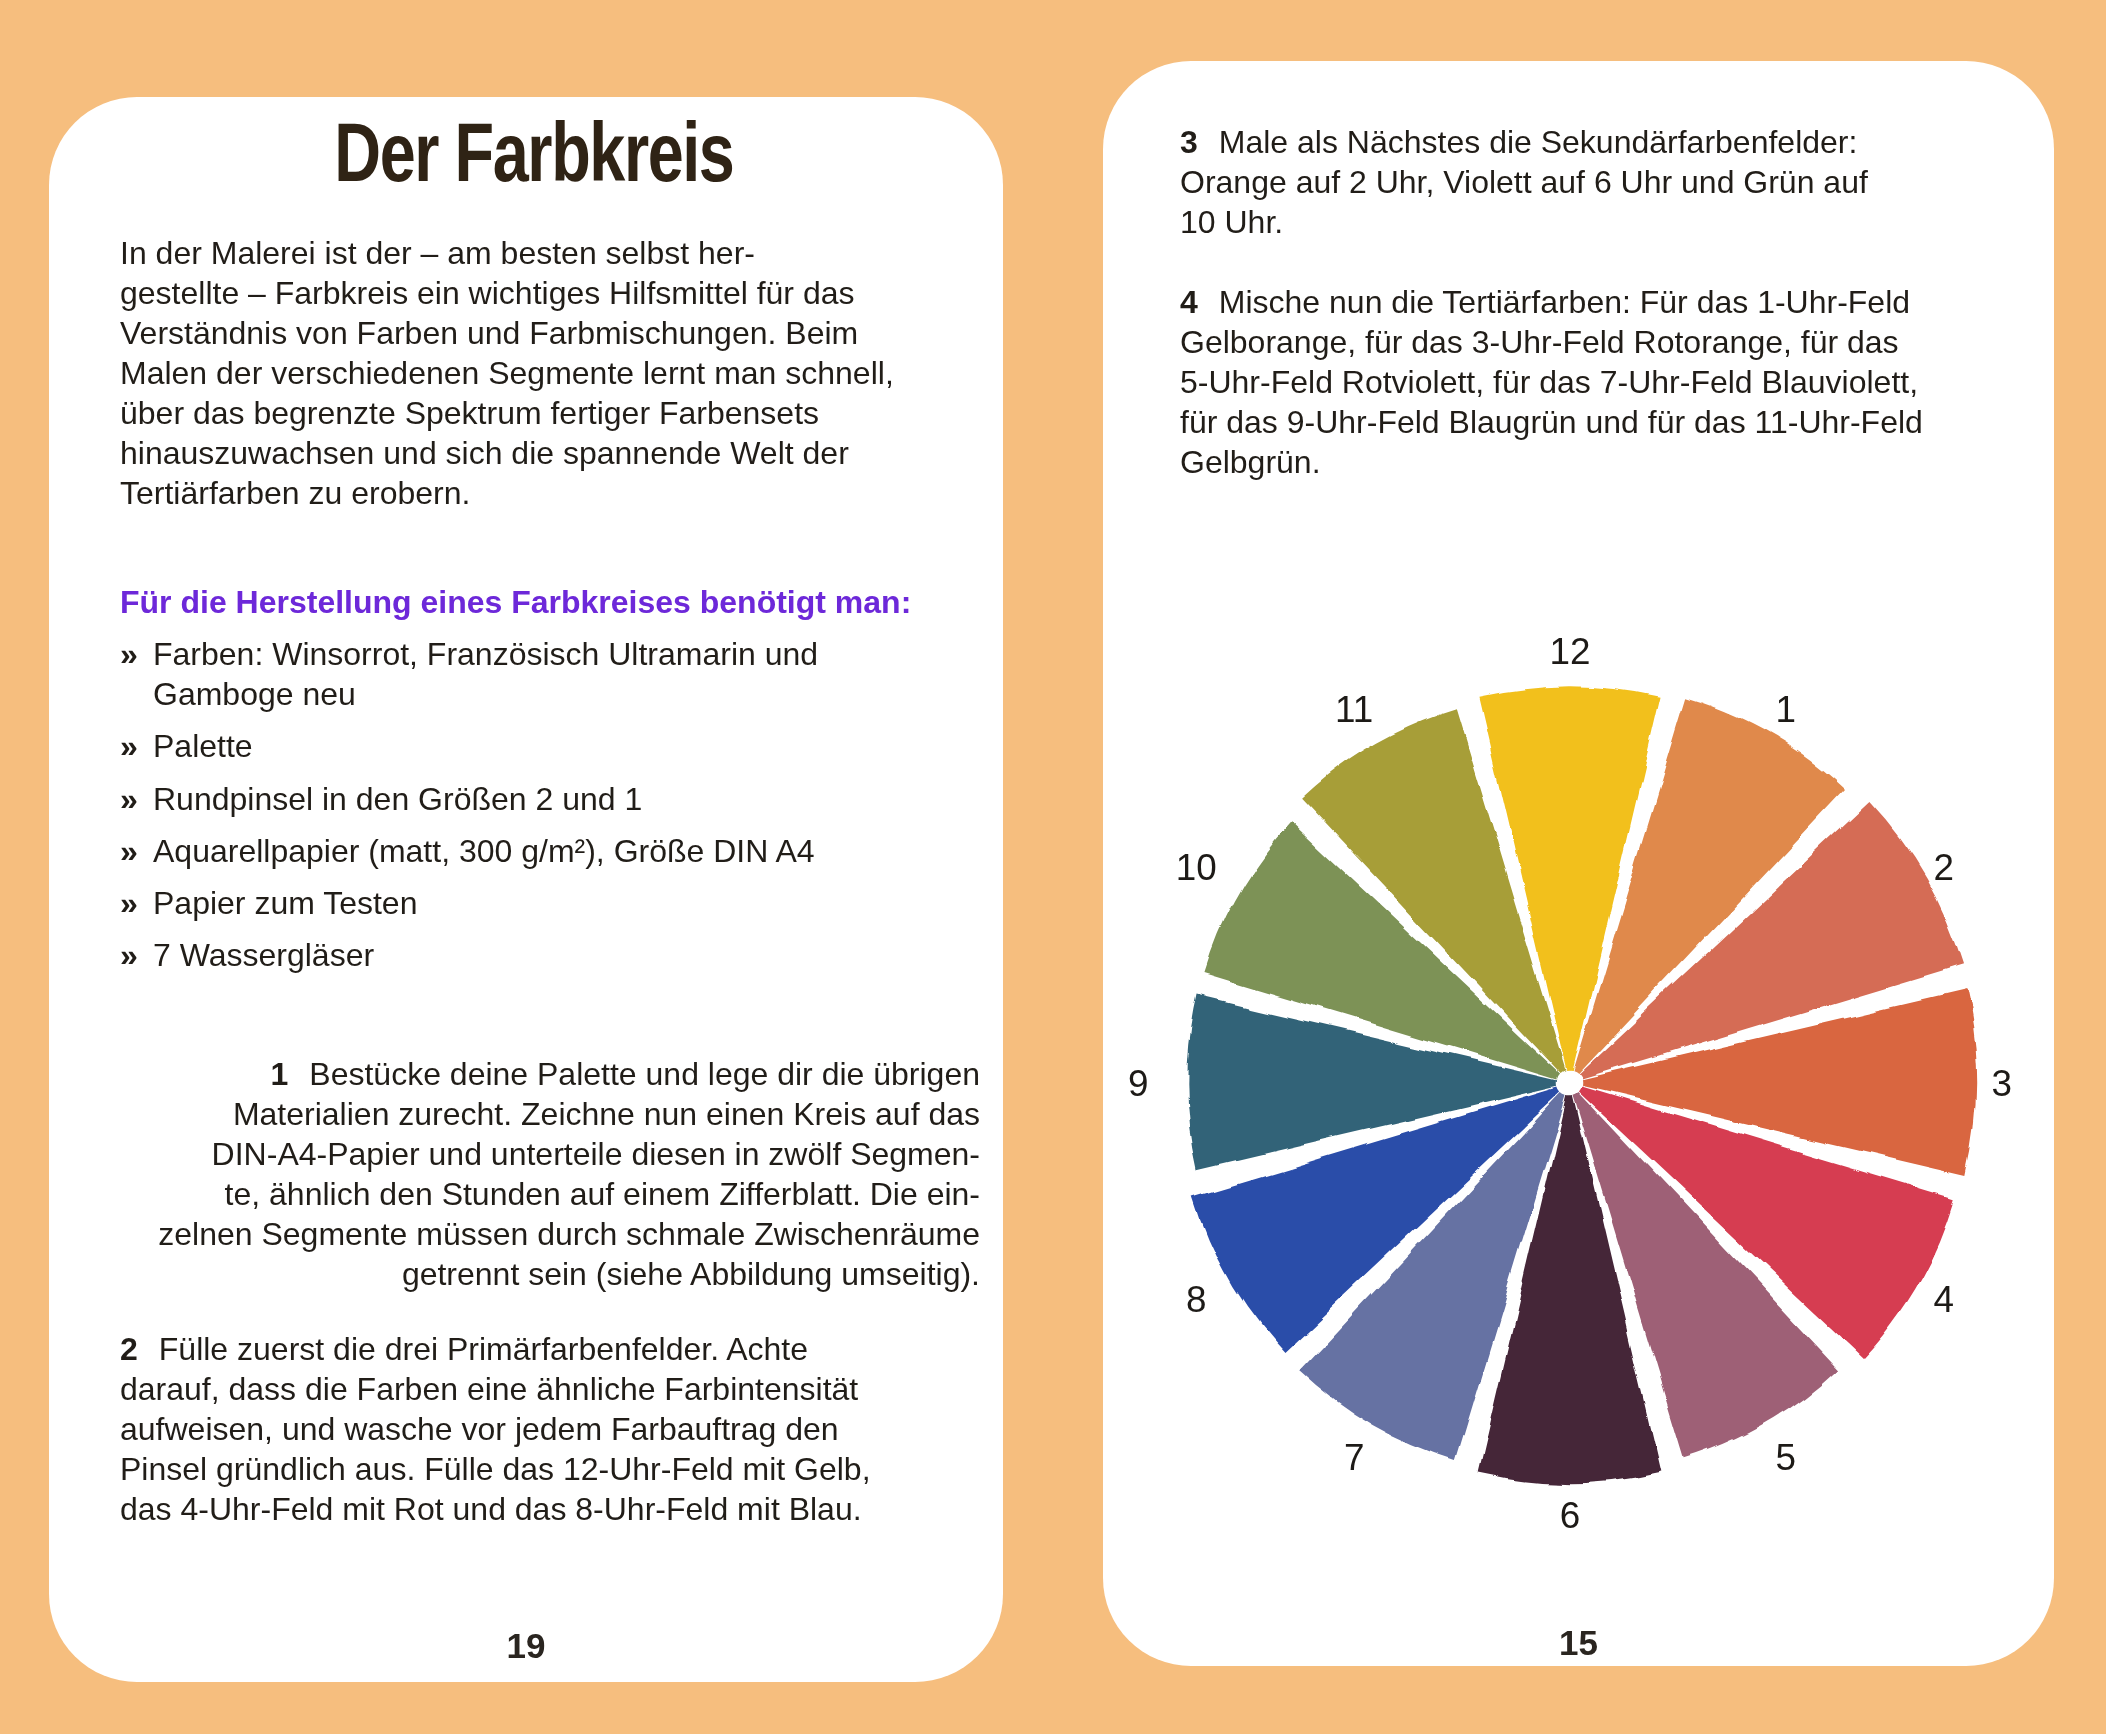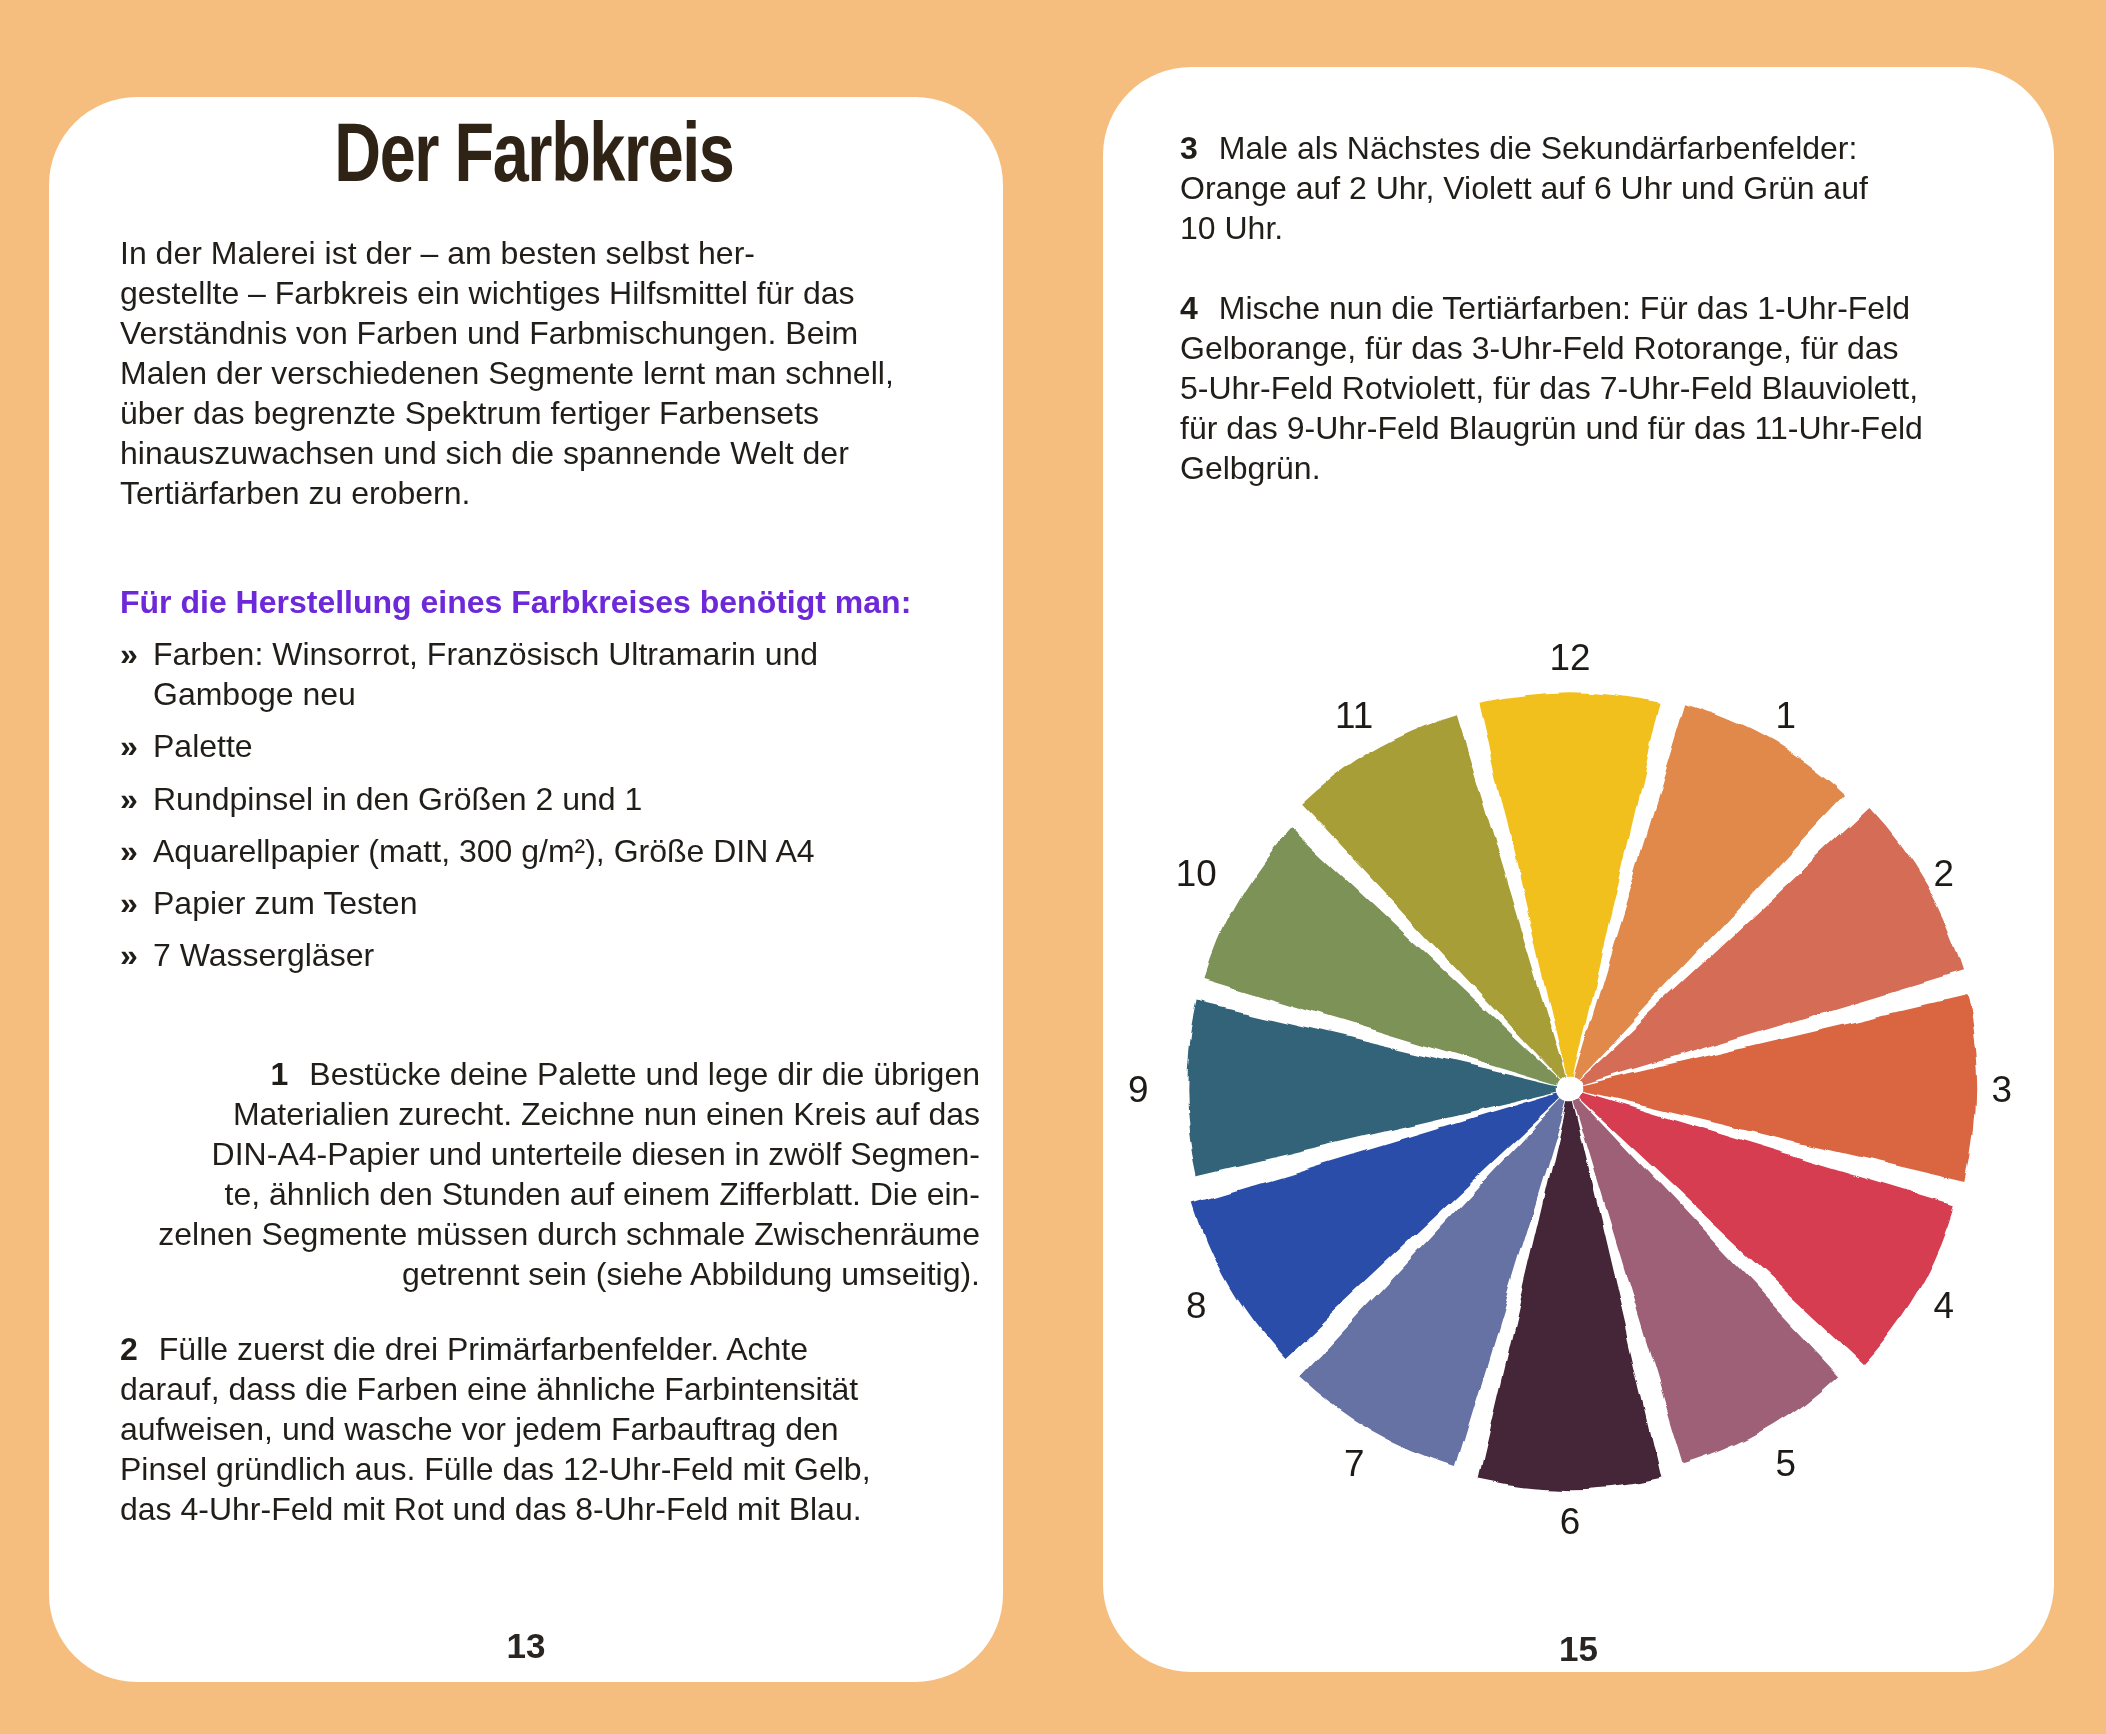--- a/index.html
+++ b/index.html
@@ -6,21 +6,21 @@
   .canvas{
     position:relative;width:2107px;height:1735px;overflow:hidden;
     background:#f6be7e;
     font-family:"Liberation Sans",sans-serif;
     color:#211d18;
   }
   .page{
     position:absolute;background:#ffffff;border-radius:88px;
   }
   .page.left{left:49px;top:97px;width:954px;height:1585px;}
-  .page.right{left:1103px;top:67px;width:951px;height:1605px;}
+  .page.right{left:1103px;top:61px;width:951px;height:1605px;}
 
   .title{position:absolute;left:16px;right:0;top:14px;margin:0;text-align:center;}
   .title-inner{
     display:inline-block;font-size:83px;line-height:1;font-weight:bold;
     letter-spacing:-1.8px;color:#2f2315;
     transform:scaleX(.78);transform-origin:center;
     white-space:nowrap;
   }
 
   .body{position:absolute;margin:0;font-size:32px;line-height:40px;}
@@ -94,21 +94,21 @@
       <li>
         <span class="bullet">»</span>
         <span class="mat-text">7 Wassergläser</span>
       </li>
     </ul>
 
     <p class="body step step-1"><span class="num">1</span><span class="step-text">Bestücke deine Palette und lege dir die übrigen<br>Materialien zurecht. Zeichne nun einen Kreis auf das<br>DIN-A4-Papier und unterteile diesen in zwölf Segmen-<br>te, ähnlich den Stunden auf einem Zifferblatt. Die ein-<br>zelnen Segmente müssen durch schmale Zwischenräume<br>getrennt sein (siehe Abbildung umseitig).</span></p>
 
     <p class="body step step-2"><span class="num">2</span><span class="step-text">Fülle zuerst die drei Primärfarbenfelder. Achte<br>darauf, dass die Farben eine ähnliche Farbintensität<br>aufweisen, und wasche vor jedem Farbauftrag den<br>Pinsel gründlich aus. Fülle das 12-Uhr-Feld mit Gelb,<br>das 4-Uhr-Feld mit Rot und das 8-Uhr-Feld mit Blau.</span></p>
 
-    <div class="pagenum">13</div>
+    <div class="pagenum">19</div>
   </section>
 
   <section class="page right">
 
     <p class="body step step-3"><span class="num">3</span><span class="step-text">Male als Nächstes die Sekundärfarbenfelder:<br>Orange auf 2 Uhr, Violett auf 6 Uhr und Grün auf<br>10 Uhr.</span></p>
 
     <p class="body step step-4"><span class="num">4</span><span class="step-text">Mische nun die Tertiärfarben: Für das 1-Uhr-Feld<br>Gelborange, für das 3-Uhr-Feld Rotorange, für das<br>5-Uhr-Feld Rotviolett, für das 7-Uhr-Feld Blauviolett,<br>für das 9-Uhr-Feld Blaugrün und für das 11-Uhr-Feld<br>Gelbgrün.</span></p>
 
     <svg id="wheel" class="wheel" width="930" height="930" viewBox="0 0 1060 1060" aria-hidden="true">
       <defs>

